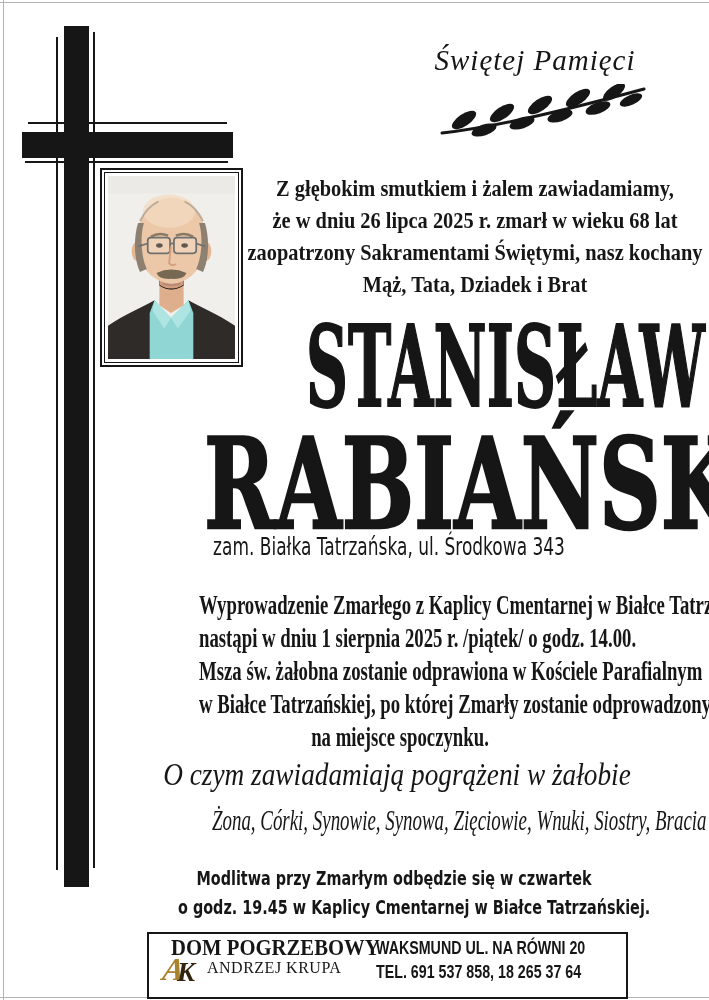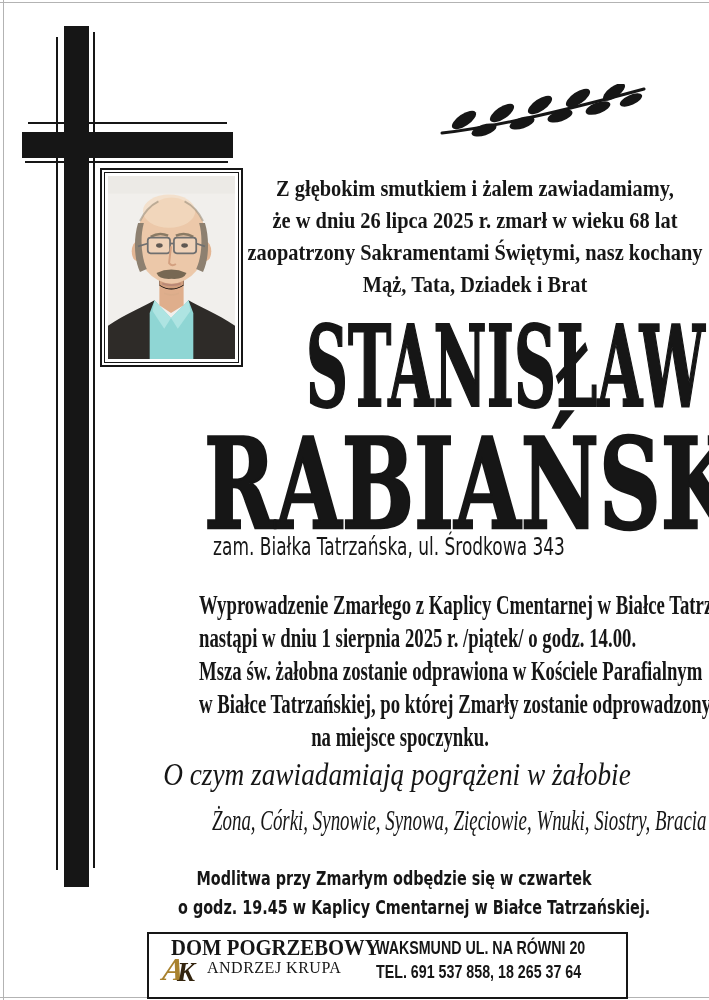--- a/index.html
+++ b/index.html
@@ -79,20 +79,21 @@
 
   <div>
     <div class="abs cross" style="left:56px;top:37px;width:2px;height:833px;"></div>
     <div class="abs cross" style="left:64px;top:26px;width:25px;height:861px;"></div>
     <div class="abs cross" style="left:93px;top:32px;width:2px;height:836px;"></div>
     <div class="abs cross" style="left:28px;top:122px;width:199px;height:2px;"></div>
     <div class="abs cross" style="left:22px;top:132px;width:211px;height:26px;"></div>
     <div class="abs cross" style="left:25px;top:161px;width:203px;height:2px;"></div>
   </div>
 
+  <div id="sp-header" class="abs ctr nowrap">Świętej Pamięci</div>
 
   <div id="branch" class="abs">
     <svg width="212" height="54" viewBox="0 0 212 54">
       <path d="M4,49 Q70,42 206,5" stroke="#161616" stroke-width="3" fill="none" stroke-linecap="round"></path>
       <g fill="#161616">
         <ellipse cx="26" cy="36" rx="14" ry="6" transform="rotate(-34 26 36)"></ellipse>
         <ellipse cx="64" cy="29" rx="14" ry="6" transform="rotate(-34 64 29)"></ellipse>
         <ellipse cx="102" cy="21" rx="14" ry="6" transform="rotate(-34 102 21)"></ellipse>
         <ellipse cx="140" cy="14" rx="14" ry="6" transform="rotate(-34 140 14)"></ellipse>
         <ellipse cx="176" cy="8" rx="13" ry="5.5" transform="rotate(-36 176 8)"></ellipse>

